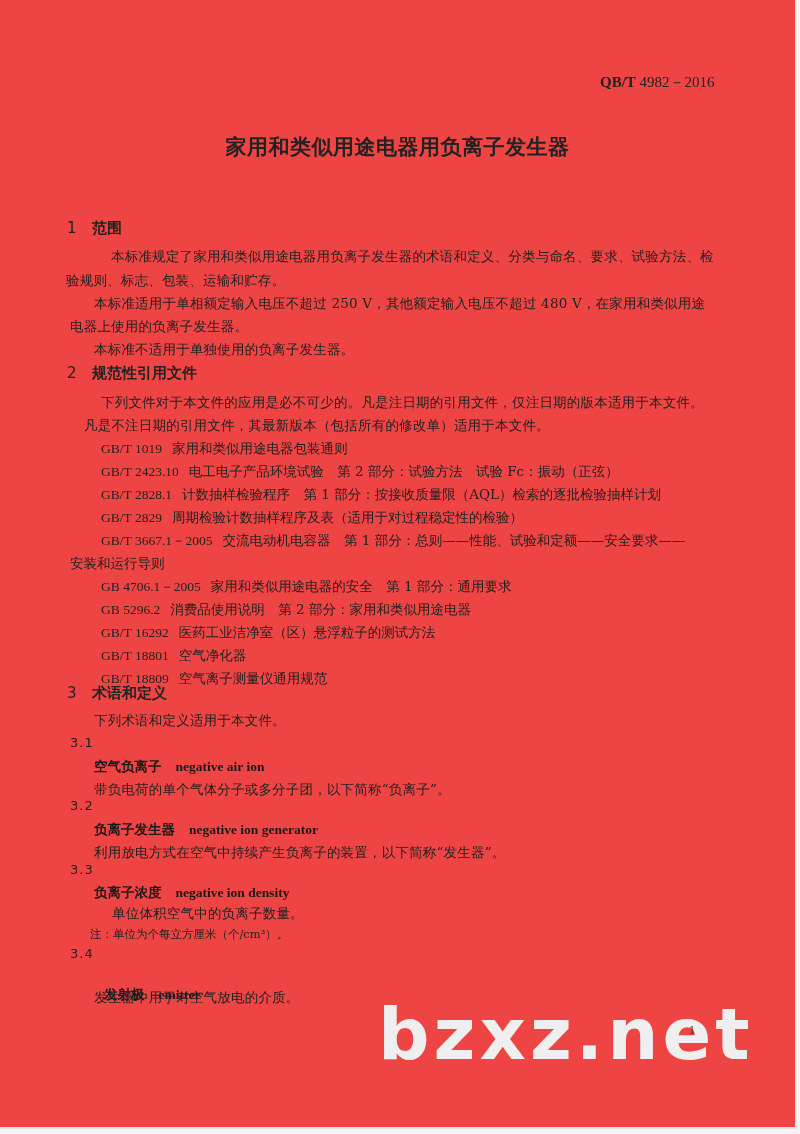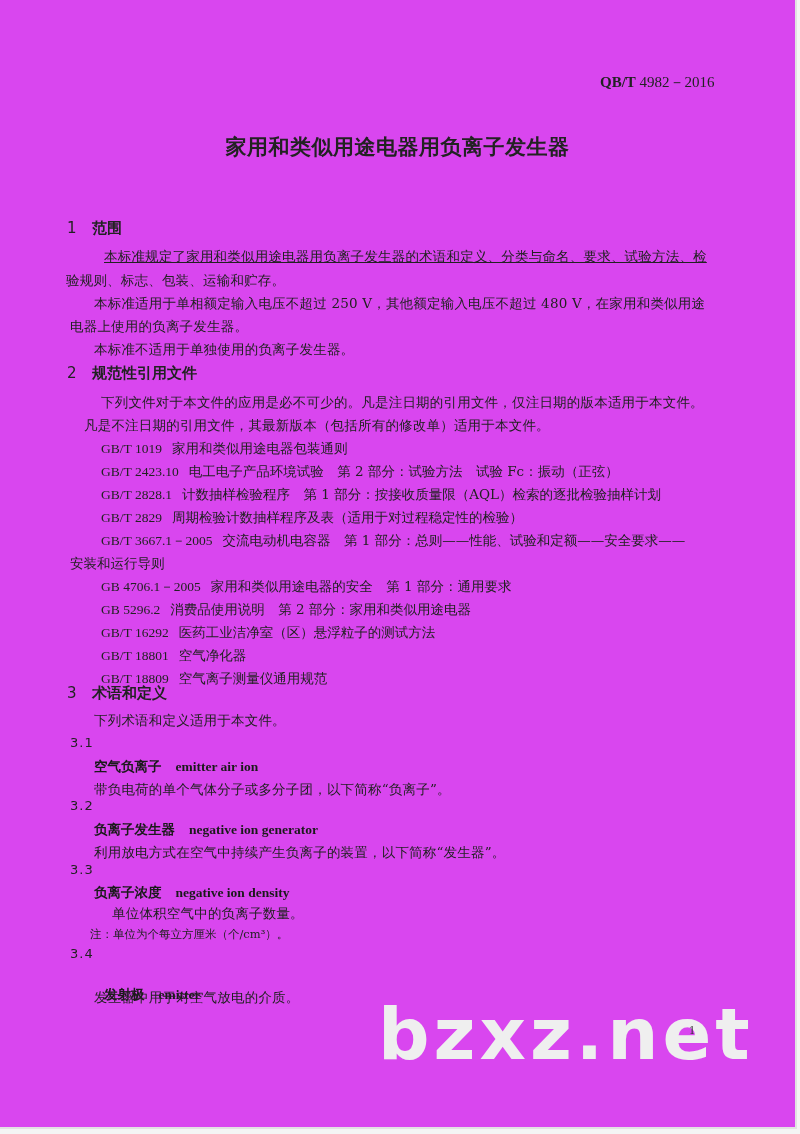--- a/index.html
+++ b/index.html
@@ -2,21 +2,21 @@
 <html><head>
   <meta charset="utf-8">
   <style>
     html, body { margin: 0; padding: 0; }
     body {
       width: 800px; height: 1134px; background: #f4f4f4; position: relative; overflow: hidden;
       font-family: "DejaVu Serif", "Liberation Serif", serif; color: #1a1a1a;
     }
     .page {
       position: absolute; left: 0; top: 0; width: 795px; height: 1127px;
-      background: #d946ef; border-right: 2px solid #e2e2e2; border-bottom: 2px solid #e2e2e2;
+      background: #ef4444; border-right: 2px solid #e2e2e2; border-bottom: 2px solid #e2e2e2;
     }
     .abs { position: absolute; white-space: nowrap; }
     .std-code {
       left: 600px; top: 73px; font-family: "Liberation Serif", serif; font-size: 15px; color: #222;
     }
     .std-code b { font-weight: bold; }
     .doc-title {
       left: 0; width: 795px; top: 133px; text-align: center;
       font-family: "DejaVu Sans", sans-serif; font-size: 21px; font-weight: bold; letter-spacing: 0.5px; color: #222;
     }
@@ -43,21 +43,21 @@
   <div class="abs std-code">
     <b>QB/T</b>
     <span>4982－2016</span>
   </div>
 
   <div class="abs doc-title">家用和类似用途电器用负离子发生器</div>
 
   <div class="abs sec-head" style="left:67px; top:219px;">
     <span class="num">1</span><span>范围</span>
   </div>
-  <div class="abs para" style="left:104px; top:248px;text-decoration:underline;">本标准规定了家用和类似用途电器用负离子发生器的术语和定义、分类与命名、要求、试验方法、检</div>
+  <div class="abs para" style="left:111px; top:248px;">本标准规定了家用和类似用途电器用负离子发生器的术语和定义、分类与命名、要求、试验方法、检</div>
   <div class="abs para" style="left:66px; top:272px;">验规则、标志、包装、运输和贮存。</div>
   <div class="abs para" style="left:94px; top:295px;">本标准适用于单相额定输入电压不超过 250 V，其他额定输入电压不超过 480 V，在家用和类似用途</div>
   <div class="abs para" style="left:70px; top:318px;">电器上使用的负离子发生器。</div>
   <div class="abs para" style="left:94px; top:341px;">本标准不适用于单独使用的负离子发生器。</div>
 
   <div class="abs sec-head" style="left:67px; top:364px;">
     <span class="num">2</span><span>规范性引用文件</span>
   </div>
   <div class="abs para" style="left:101px; top:394px;">下列文件对于本文件的应用是必不可少的。凡是注日期的引用文件，仅注日期的版本适用于本文件。</div>
   <div class="abs para" style="left:84px; top:417px;">凡是不注日期的引用文件，其最新版本（包括所有的修改单）适用于本文件。</div>
@@ -94,21 +94,21 @@
     <span class="code">GB/T 18809</span><span>空气离子测量仪通用规范</span>
   </div>
 
   <div class="abs sec-head" style="left:67px; top:684px;">
     <span class="num">3</span><span>术语和定义</span>
   </div>
   <div class="abs para" style="left:94px; top:712px;">下列术语和定义适用于本文件。</div>
 
   <div class="abs term-num" style="left:70px; top:735px;">3.1</div>
   <div class="abs term" style="left:94px; top:758px;">
-    <span>空气负离子</span><span class="en">emitter air ion</span>
+    <span>空气负离子</span><span class="en">negative air ion</span>
   </div>
   <div class="abs para" style="left:94px; top:781px;">带负电荷的单个气体分子或多分子团，以下简称“负离子”。</div>
 
   <div class="abs term-num" style="left:70px; top:798px;">3.2</div>
   <div class="abs term" style="left:94px; top:821px;">
     <span>负离子发生器</span><span class="en">negative ion generator</span>
   </div>
   <div class="abs para" style="left:94px; top:844px;">利用放电方式在空气中持续产生负离子的装置，以下简称“发生器”。</div>
 
   <div class="abs term-num" style="left:70px; top:862px;">3.3</div>

